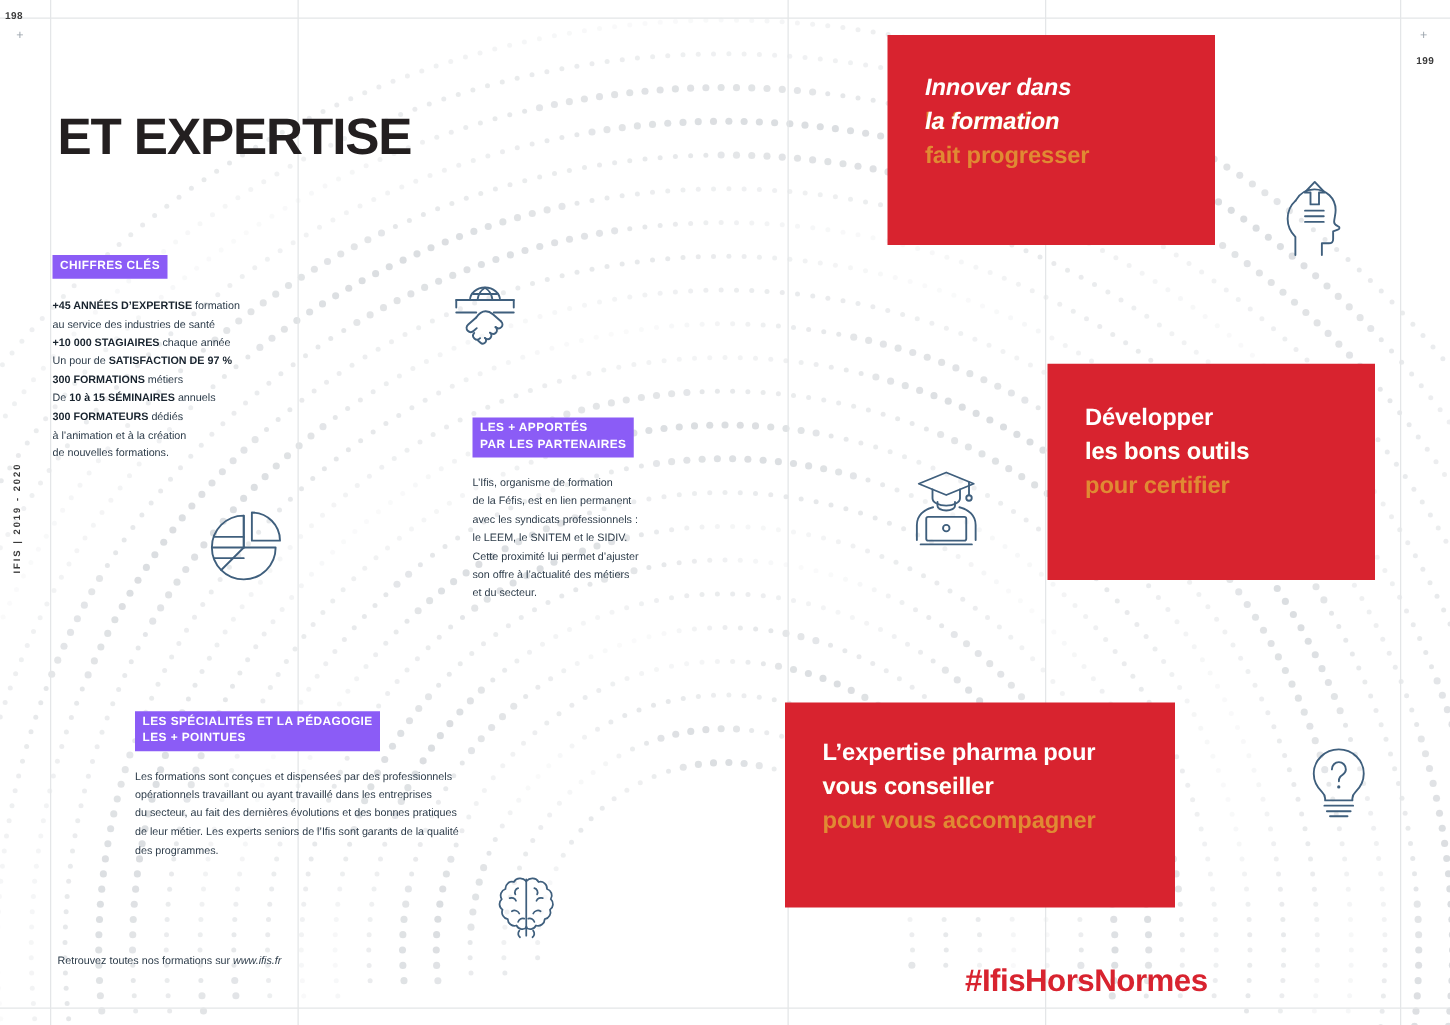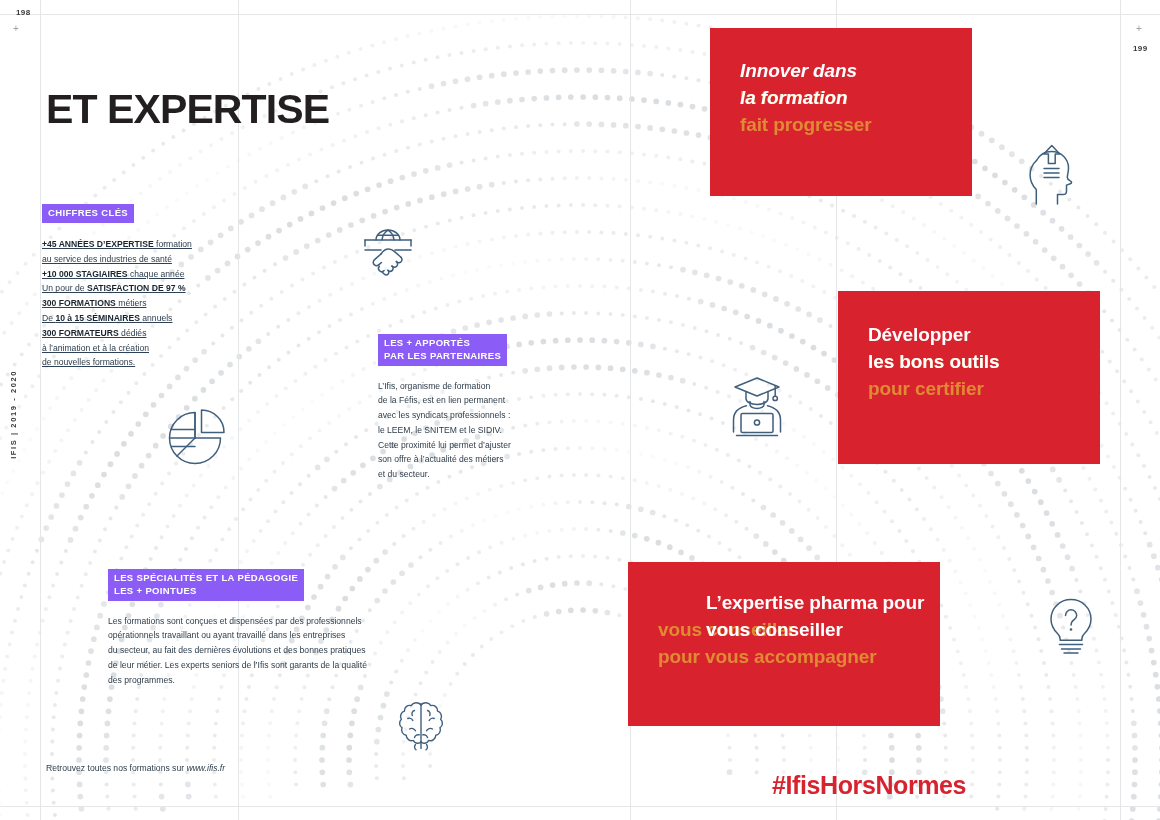--- a/index.html
+++ b/index.html
@@ -18,21 +18,21 @@
   
   .dots-layer{position:absolute;left:0;top:0;width:1160px;height:820px;z-index:1;pointer-events:none;}
 
   
   .guide{position:absolute;background:#e4e6e8;z-index:2;}
   .guide.v{width:1px;top:0;height:820px;}
   .guide.h{height:1px;left:0;width:1160px;}
 
   
   .folio{position:absolute;z-index:9;font-size:8px;font-weight:bold;color:#3a3a3a;letter-spacing:.4px;}
-  .folio-left{left:16px;top:8px;}
+  .folio-left{left:4px;top:8px;}
   .folio-right{left:1133px;top:8px;margin-top:36px;}
   .crop-mark{position:absolute;z-index:9;color:#9aa3ab;font-size:10px;line-height:1;}
   .crop-left{left:13px;top:24px;}
   .crop-right{left:1136px;top:24px;}
 
   
   .spine{
     position:absolute;left:9px;top:370px;z-index:9;
     writing-mode:vertical-rl; transform:rotate(180deg);
     font-size:7.5px;font-weight:bold;letter-spacing:1.6px;color:#3a3a3a;
@@ -59,21 +59,21 @@
   .tag .ln{display:block;}
 
   
   .block{position:absolute;z-index:6;}
   .block p{
     margin:0;font-size:8.6px;line-height:1.72;color:#2d3c4a;
   }
   .block p b{font-weight:bold;color:#18232e;}
 
   #block-chiffres{left:42px;top:202px;width:190px;}
-  #block-chiffres .body{margin-top:14px;text-decoration:underline;}
+  #block-chiffres .body{margin-top:14px;}
   #block-partenaires{left:378px;top:334px;width:170px;}
   #block-partenaires .body{margin-top:13px;}
   #block-specialites{left:108px;top:569px;width:290px;}
   #block-specialites .body{margin-top:13px;}
 
   
   .redbox{position:absolute;background:#d8232f;z-index:5;}
   .redbox .rb-inner{position:relative;width:100%;height:100%;}
   .rb-top{
     position:absolute;left:30px;
@@ -91,21 +91,21 @@
   }
   .rb-top .ln,.rb-ghost .ln{display:block;}
 
   #redbox-1{left:710px;top:28px;width:262px;height:168px;}
   #redbox-1 .rb-top{top:30px;font-style:italic;}
   #redbox-1 .rb-ghost{top:57px;}
   #redbox-2{left:838px;top:291px;width:262px;height:173px;}
   #redbox-2 .rb-top{top:31px;}
   #redbox-2 .rb-ghost{top:58px;}
   #redbox-3{left:628px;top:562px;width:312px;height:164px;}
-  #redbox-3 .rb-top{top:28px;margin-left:48px;}
+  #redbox-3 .rb-top{top:28px;}
   #redbox-3 .rb-ghost{top:55px;}
 
   
   .icon{position:absolute;z-index:6;}
   .icon svg{display:block;}
   #icon-handshake{left:352px;top:222px;}
   #icon-piechart{left:162px;top:404px;}
   #icon-graduate{left:722px;top:374px;}
   #icon-head-arrow{left:1018px;top:140px;}
   #icon-lightbulb{left:1042px;top:594px;}

